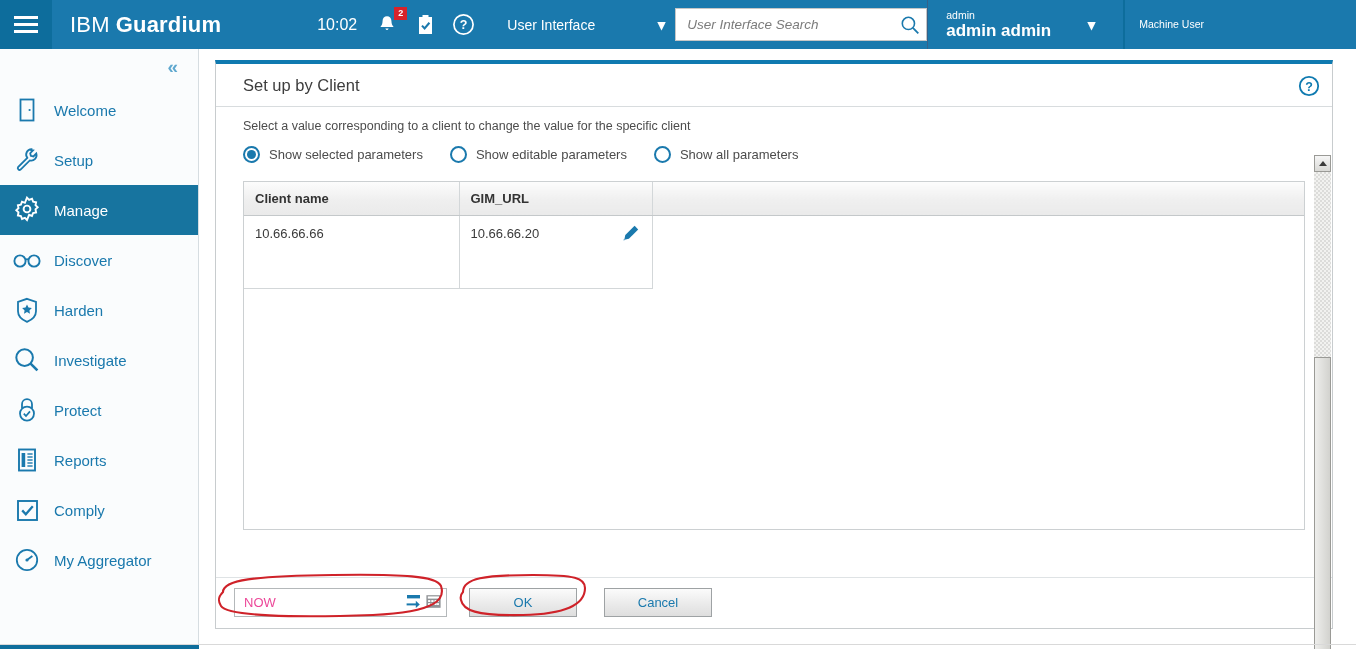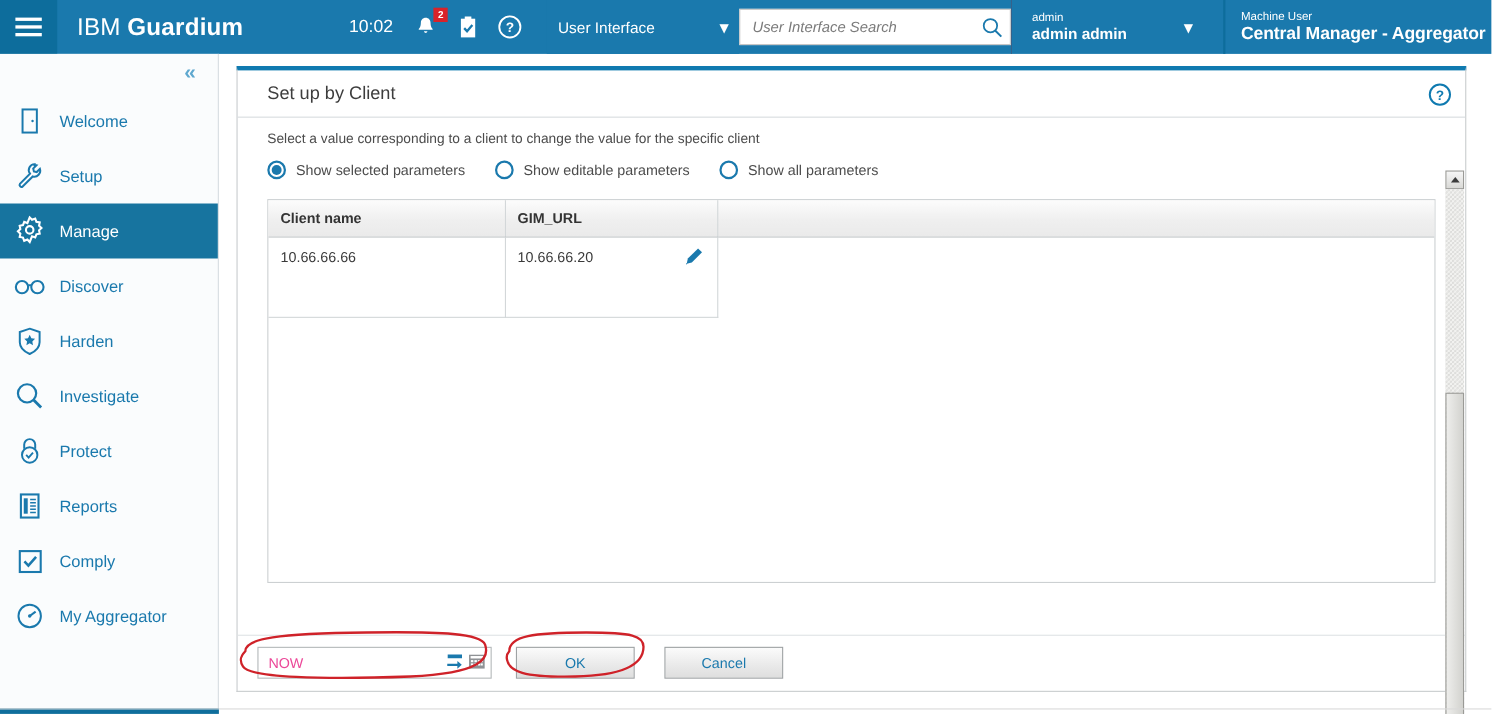--- a/index.html
+++ b/index.html
@@ -75,21 +75,21 @@
   .search-ico { width: 20px; height: 20px; cursor: pointer; }
 
   .userbox {
     margin-left: 0; padding: 0 28px 0 18px; color: #fff;
     display: flex; align-items: center; justify-content: space-between;
     width: 196px; cursor: pointer;
     border-left: 1px solid #35628a;
   }
   .userbox .stack { line-height: 1.15; }
   .userbox .small { font-size: 10.5px; font-weight: 400; }
-  .userbox .big { font-size: 14px; font-weight: 700; }
+  .userbox .big { font-size: 17px; font-weight: 700; }
   .userbox .chev { font-size: 15px; font-weight: 700; }
 
   .machinebox {
     padding: 0 10px 0 14px; color: #fff; display: flex; align-items: center;
     border-left: 2px solid #0d6d9c; overflow: hidden; flex: 1 1 auto;
   }
   .machinebox .stack { line-height: 1.2; white-space: nowrap; }
   .machinebox .small { font-size: 10.5px; }
   .machinebox .big { font-size: 16px; font-weight: 700; letter-spacing: -.1px; }
 
@@ -297,21 +297,20 @@
       <span class="stack">
         <span class="small" style="display:block">admin</span>
         <span class="big" style="display:block">admin admin</span>
       </span>
       <span class="chev">▾</span>
     </div>
 
     <div class="machinebox">
       <span class="stack">
         <span class="small" style="display:block">Machine User</span>
-        <span class="big" style="display:block">Central Manager - Aggregator</span>
       </span>
     </div>
   </div>
 
   <div class="sidebar">
 
     <div class="collapse-row">
       <span class="cc">«</span>
     </div>
 

